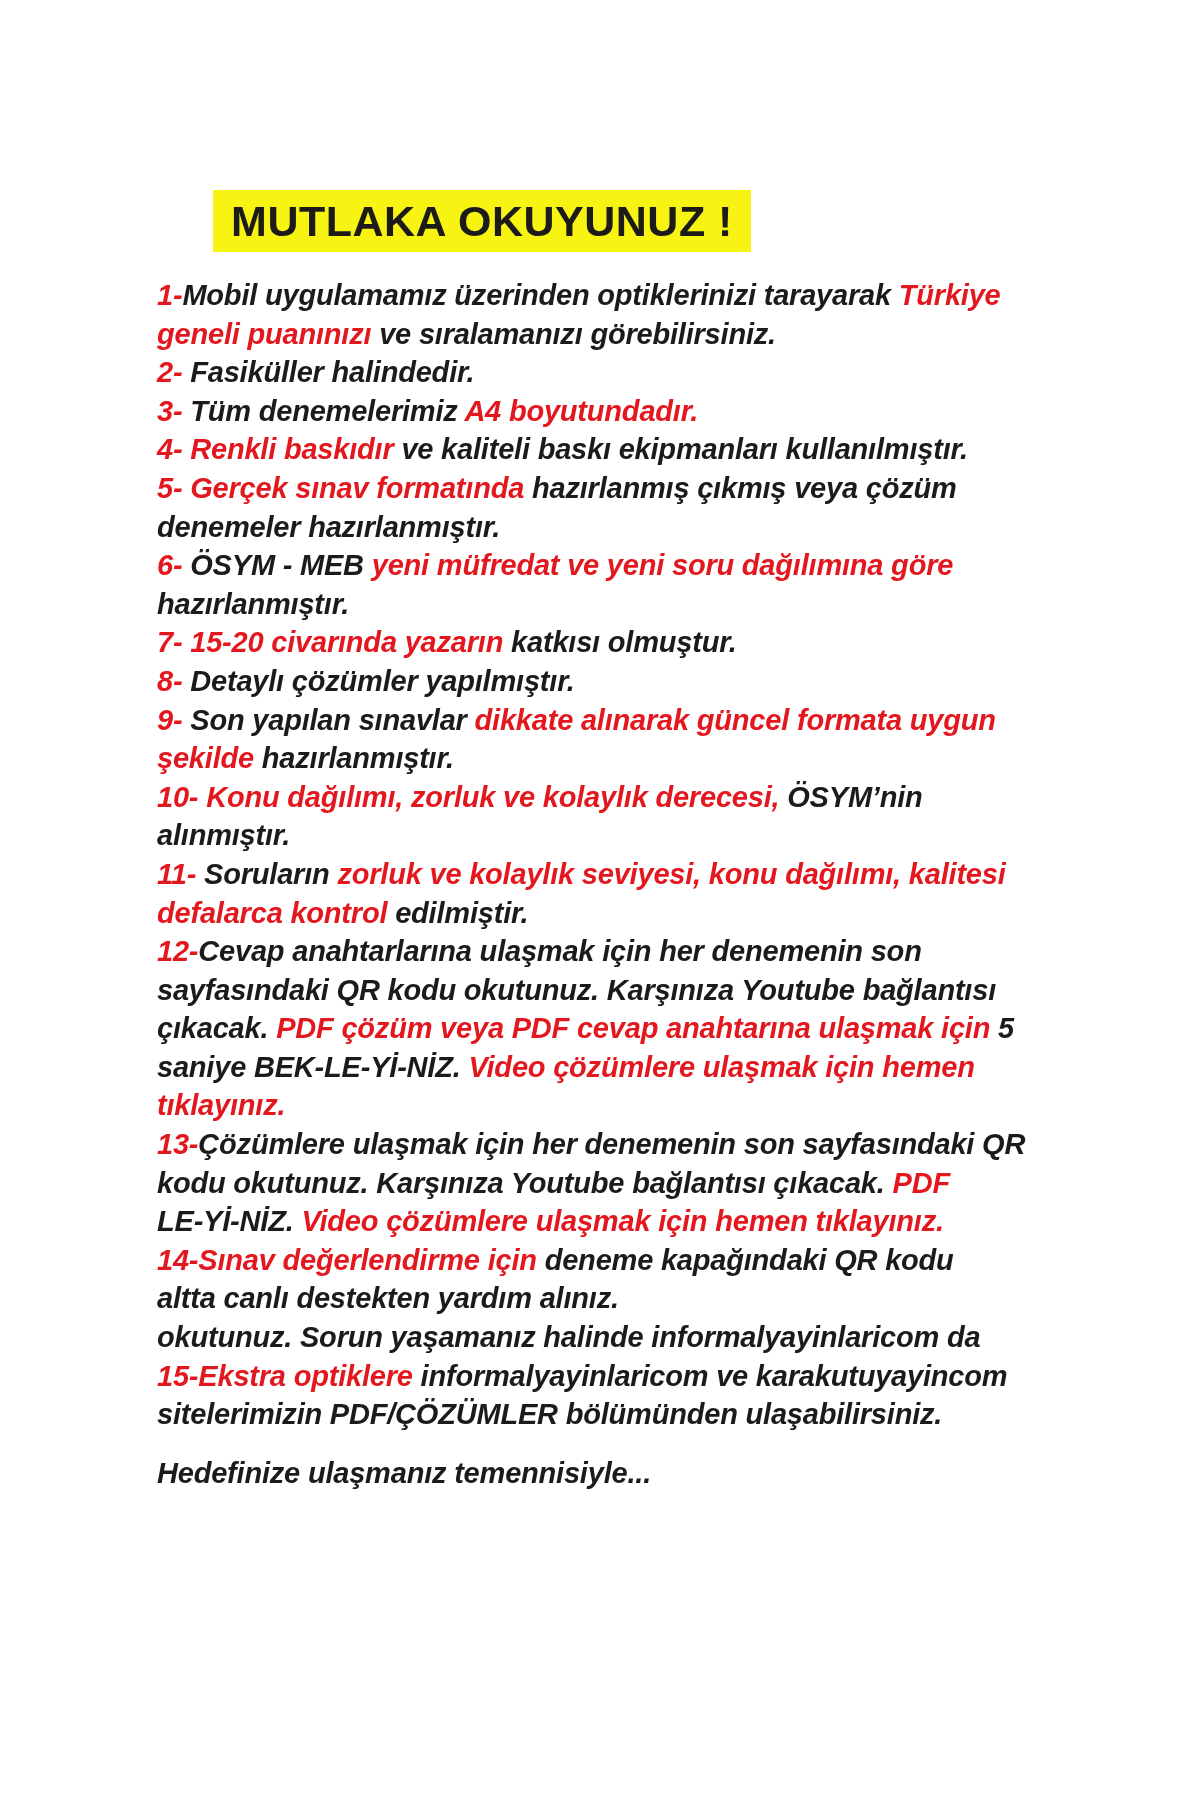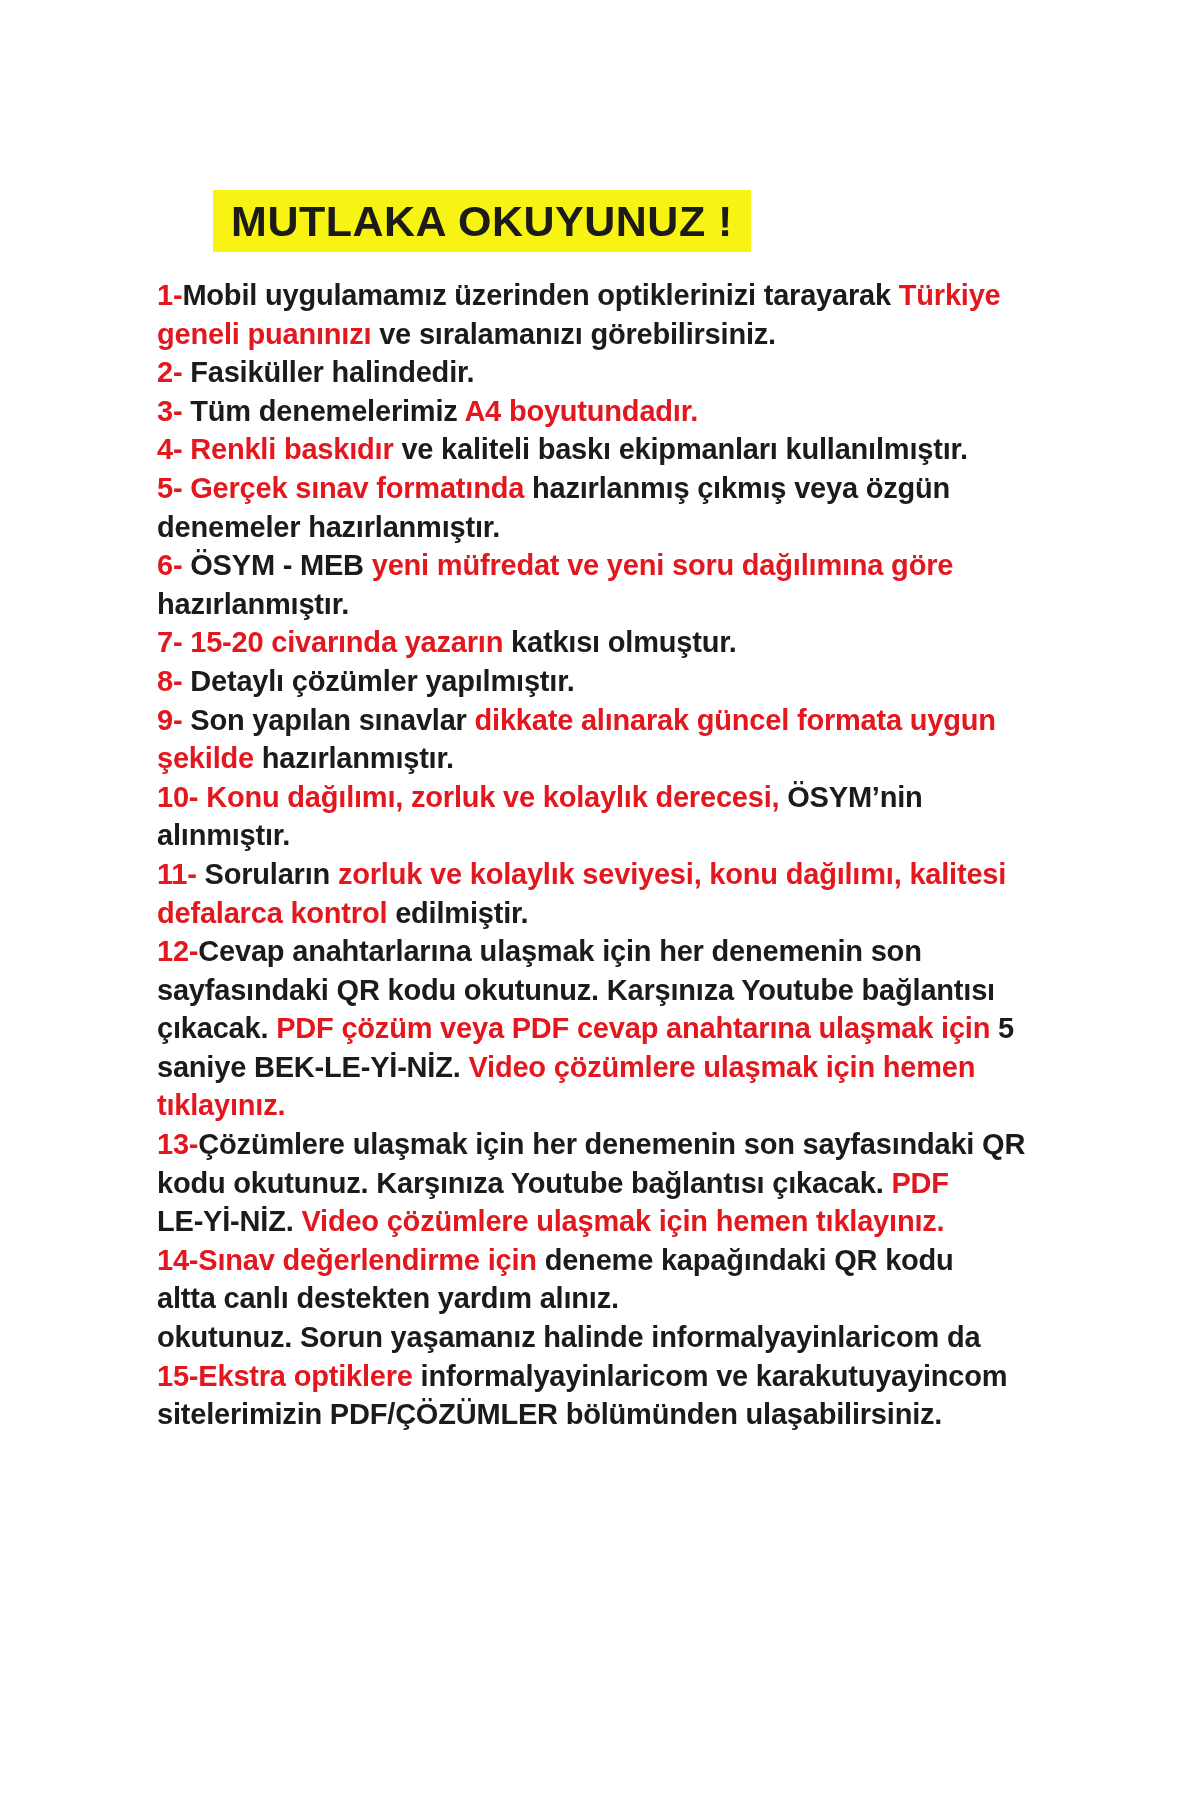--- a/index.html
+++ b/index.html
@@ -34,20 +34,21 @@
   }
   .body-lines {
     position: absolute;
     left: 157px;
     top: 276px;
     width: 980px;
     font-weight: 700;
     font-size: 29px;
     line-height: 38.6px;
     letter-spacing: -0.2px;
+    font-style: italic;
   }
   .line {
     white-space: pre;
   }
   .line.gap {
     margin-top: 20px;
   }
   .red { color: var(--red, #e3171e); }
   .blk { color: var(--black, #1c1b1a); }
 </style>
@@ -57,21 +58,21 @@
 <div class="title-wrap">
   <span class="title">MUTLAKA OKUYUNUZ !</span>
 </div>
 
 <div class="body-lines">
     <div class="line"><span class="red">1-</span><span class="blk">Mobil uygulamamız üzerinden optiklerinizi tarayarak </span><span class="red">Türkiye</span></div>
     <div class="line"><span class="red">geneli puanınızı</span><span class="blk"> ve sıralamanızı görebilirsiniz.</span></div>
     <div class="line"><span class="red">2-</span><span class="blk"> Fasiküller halindedir.</span></div>
     <div class="line"><span class="red">3-</span><span class="blk"> Tüm denemelerimiz </span><span class="red">A4 boyutundadır.</span></div>
     <div class="line"><span class="red">4- Renkli baskıdır</span><span class="blk"> ve kaliteli baskı ekipmanları kullanılmıştır.</span></div>
-    <div class="line"><span class="red">5- Gerçek sınav formatında</span><span class="blk"> hazırlanmış çıkmış veya özgün</span></div>
+    <div class="line"><span class="red">5- Gerçek sınav formatında</span><span class="blk"> hazırlanmış çıkmış veya çözüm</span></div>
     <div class="line"><span class="blk">denemeler hazırlanmıştır.</span></div>
     <div class="line"><span class="red">6-</span><span class="blk"> ÖSYM - MEB </span><span class="red">yeni müfredat ve yeni soru dağılımına göre</span></div>
     <div class="line"><span class="blk">hazırlanmıştır.</span></div>
     <div class="line"><span class="red">7- 15-20 civarında yazarın</span><span class="blk"> katkısı olmuştur.</span></div>
     <div class="line"><span class="red">8-</span><span class="blk"> Detaylı çözümler yapılmıştır.</span></div>
     <div class="line"><span class="red">9-</span><span class="blk"> Son yapılan sınavlar </span><span class="red">dikkate alınarak güncel formata uygun</span></div>
     <div class="line"><span class="red">şekilde</span><span class="blk"> hazırlanmıştır.</span></div>
     <div class="line"><span class="red">10- Konu dağılımı, zorluk ve kolaylık derecesi,</span><span class="blk"> ÖSYM’nin</span></div>
     <div class="line"><span class="blk">alınmıştır.</span></div>
     <div class="line"><span class="red">11-</span><span class="blk"> Soruların </span><span class="red">zorluk ve kolaylık seviyesi, konu dağılımı, kalitesi</span></div>
@@ -82,13 +83,14 @@
     <div class="line"><span class="blk">saniye BEK-LE-Yİ-NİZ. </span><span class="red">Video çözümlere ulaşmak için hemen</span></div>
     <div class="line"><span class="red">tıklayınız.</span></div>
     <div class="line"><span class="red">13-</span><span class="blk">Çözümlere ulaşmak için her denemenin son sayfasındaki QR</span></div>
     <div class="line"><span class="blk">kodu okutunuz. Karşınıza Youtube bağlantısı çıkacak. </span><span class="red">PDF</span></div>
     <div class="line"><span class="blk">LE-Yİ-NİZ. </span><span class="red">Video çözümlere ulaşmak için hemen tıklayınız.</span></div>
     <div class="line"><span class="red">14-Sınav değerlendirme için</span><span class="blk"> deneme kapağındaki QR kodu</span></div>
     <div class="line"><span class="blk">altta canlı destekten yardım alınız.</span></div>
     <div class="line"><span class="blk">okutunuz. Sorun yaşamanız halinde informalyayinlaricom da</span></div>
     <div class="line"><span class="red">15-Ekstra optiklere</span><span class="blk"> informalyayinlaricom ve karakutuyayincom</span></div>
     <div class="line"><span class="blk">sitelerimizin PDF/ÇÖZÜMLER bölümünden ulaşabilirsiniz.</span></div>
+    <div class="line gap"><span class="blk">Hedefinize ulaşmanız temennisiyle...</span></div>
   </div>
 
 </body></html>

